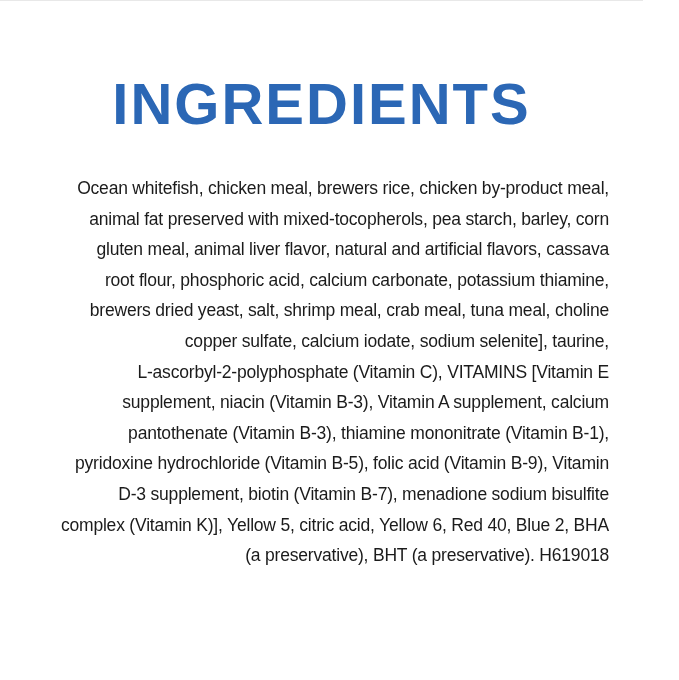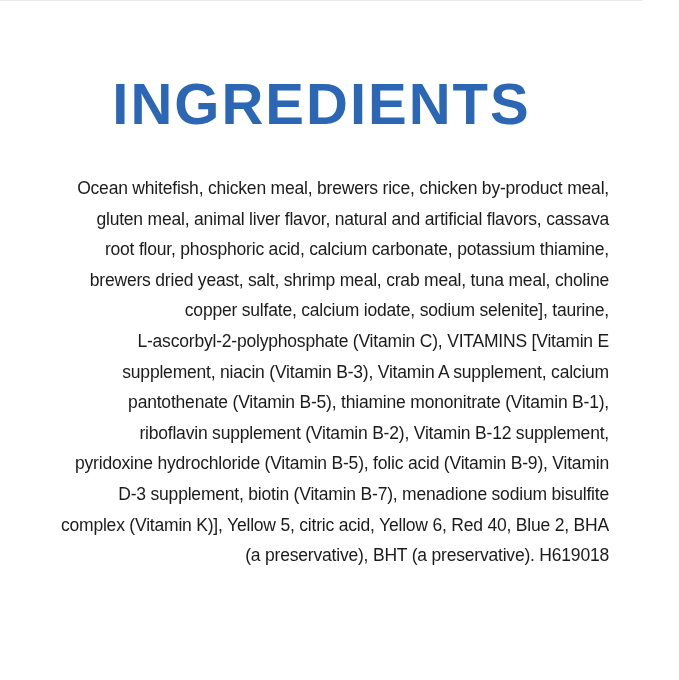--- a/index.html
+++ b/index.html
@@ -43,27 +43,27 @@
 </style>
 </head>
 <body>
 
 <div class="page">
 
   <h1 class="heading">INGREDIENTS</h1>
 
   <div class="ingredients-body">
     <div class="ingredient-line">Ocean whitefish, chicken meal, brewers rice, chicken by-product meal,</div>
+    <div class="ingredient-line">animal fat preserved with mixed-tocopherols, pea starch, barley, corn</div>
     <div class="ingredient-line">gluten meal, animal liver flavor, natural and artificial flavors, cassava</div>
     <div class="ingredient-line">root flour, phosphoric acid, calcium carbonate, potassium thiamine,</div>
     <div class="ingredient-line">brewers dried yeast, salt, shrimp meal, crab meal, tuna meal, choline</div>
     <div class="ingredient-line">copper sulfate, calcium iodate, sodium selenite], taurine,</div>
     <div class="ingredient-line">L-ascorbyl-2-polyphosphate (Vitamin C), VITAMINS [Vitamin E</div>
     <div class="ingredient-line">supplement, niacin (Vitamin B-3), Vitamin A supplement, calcium</div>
-    <div class="ingredient-line">pantothenate (Vitamin B-5), thiamine mononitrate (Vitamin B-1),</div>
-    <div class="ingredient-line">riboflavin supplement (Vitamin B-2), Vitamin B-12 supplement,</div>
+    <div class="ingredient-line">pantothenate (Vitamin B-3), thiamine mononitrate (Vitamin B-1),</div>
     <div class="ingredient-line">pyridoxine hydrochloride (Vitamin B-5), folic acid (Vitamin B-9), Vitamin</div>
     <div class="ingredient-line">D-3 supplement, biotin (Vitamin B-7), menadione sodium bisulfite</div>
     <div class="ingredient-line">complex (Vitamin K)], Yellow 5, citric acid, Yellow 6, Red 40, Blue 2, BHA</div>
     <div class="ingredient-line">(a preservative), BHT (a preservative). H619018</div>
   </div>
 
 </div>
 
 </body></html>

